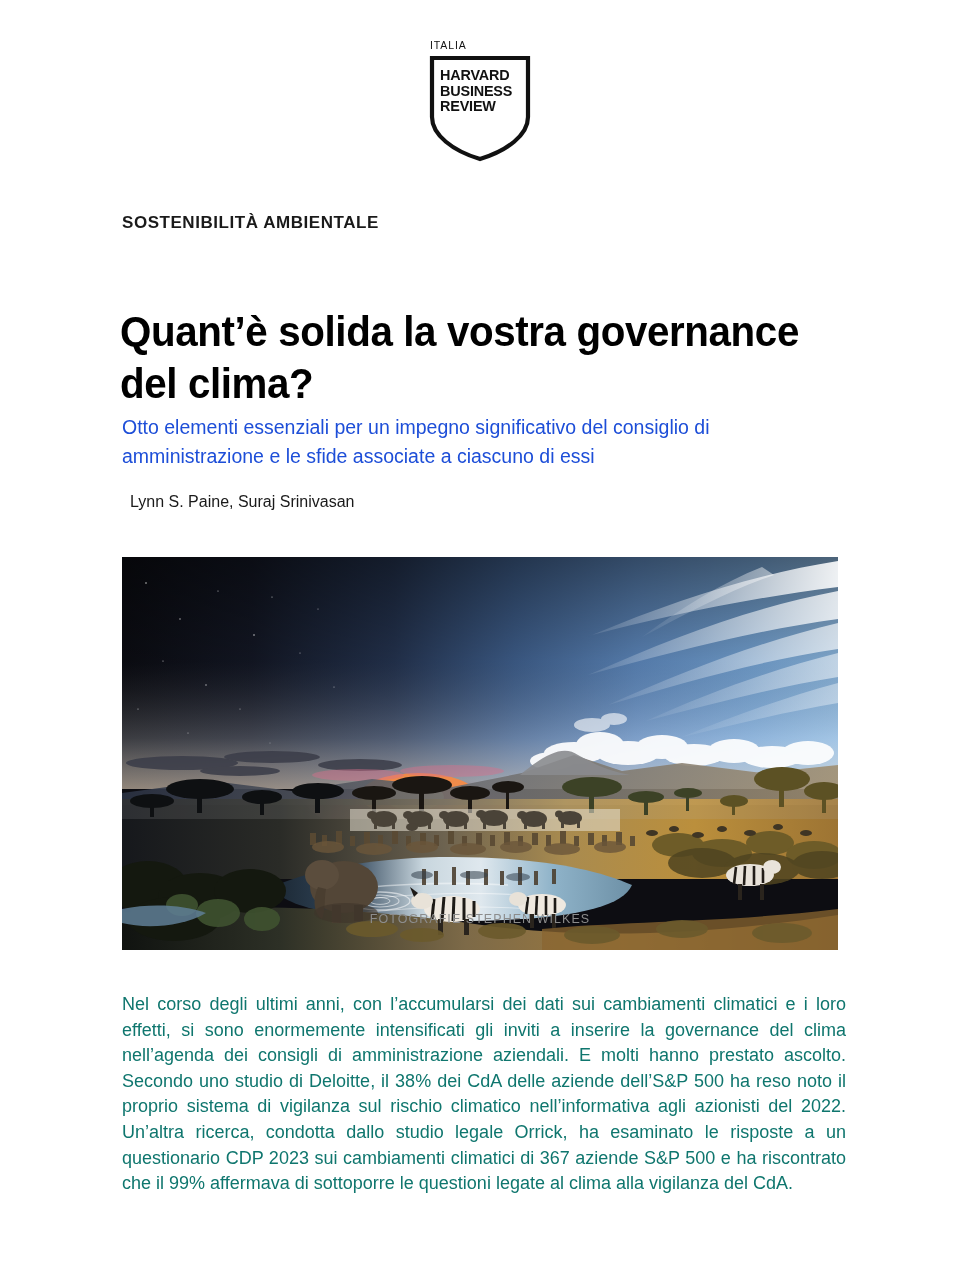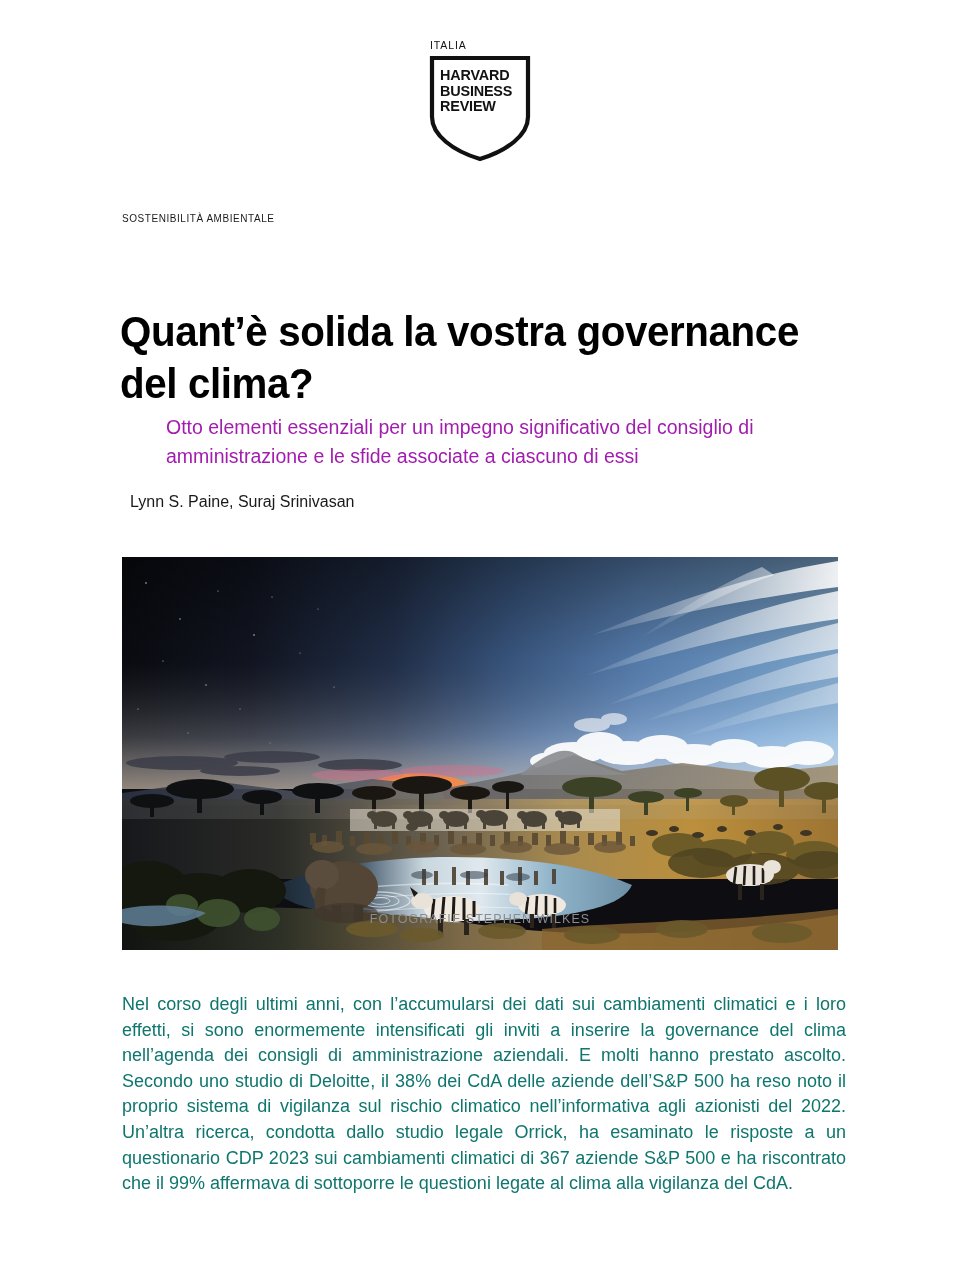--- a/index.html
+++ b/index.html
@@ -28,31 +28,31 @@
     font-family:"Liberation Sans", sans-serif;
     font-weight:700;font-size:15.5px;line-height:15.6px;
     letter-spacing:-0.2px;color:#111;
     transform:scaleX(0.93);transform-origin:left top;
   }
   .shield-text div{white-space:nowrap;}
 
   
   .kicker{
     position:absolute;left:122px;top:213px;
-    font-size:10px;letter-spacing:0.55px;color:#1a1a1a;font-weight:400;
+    font-size:17px;letter-spacing:0.55px;color:#1a1a1a;font-weight:700;
   }
   .headline{
     position:absolute;left:120px;top:278px;width:740px;
     font-weight:700;font-size:42px;line-height:52px;
     letter-spacing:-0.4px;color:#000;
     transform:scaleX(0.96);transform-origin:left top;
   }
   .deck{
     position:absolute;left:122px;top:413px;width:680px;
-    font-size:19.5px;line-height:29px;color:#a21caf;font-weight:400;margin-left:44px;
+    font-size:19.5px;line-height:29px;color:#1d4ed8;font-weight:400;
   }
   .byline{
     position:absolute;left:122px;top:491px;
     font-size:16px;line-height:22px;color:#1a1a1a;font-weight:400;margin-left:8px;
   }
 
   
   .hero{
     position:absolute;left:122px;top:557px;
     width:716px;height:393px;overflow:hidden;

